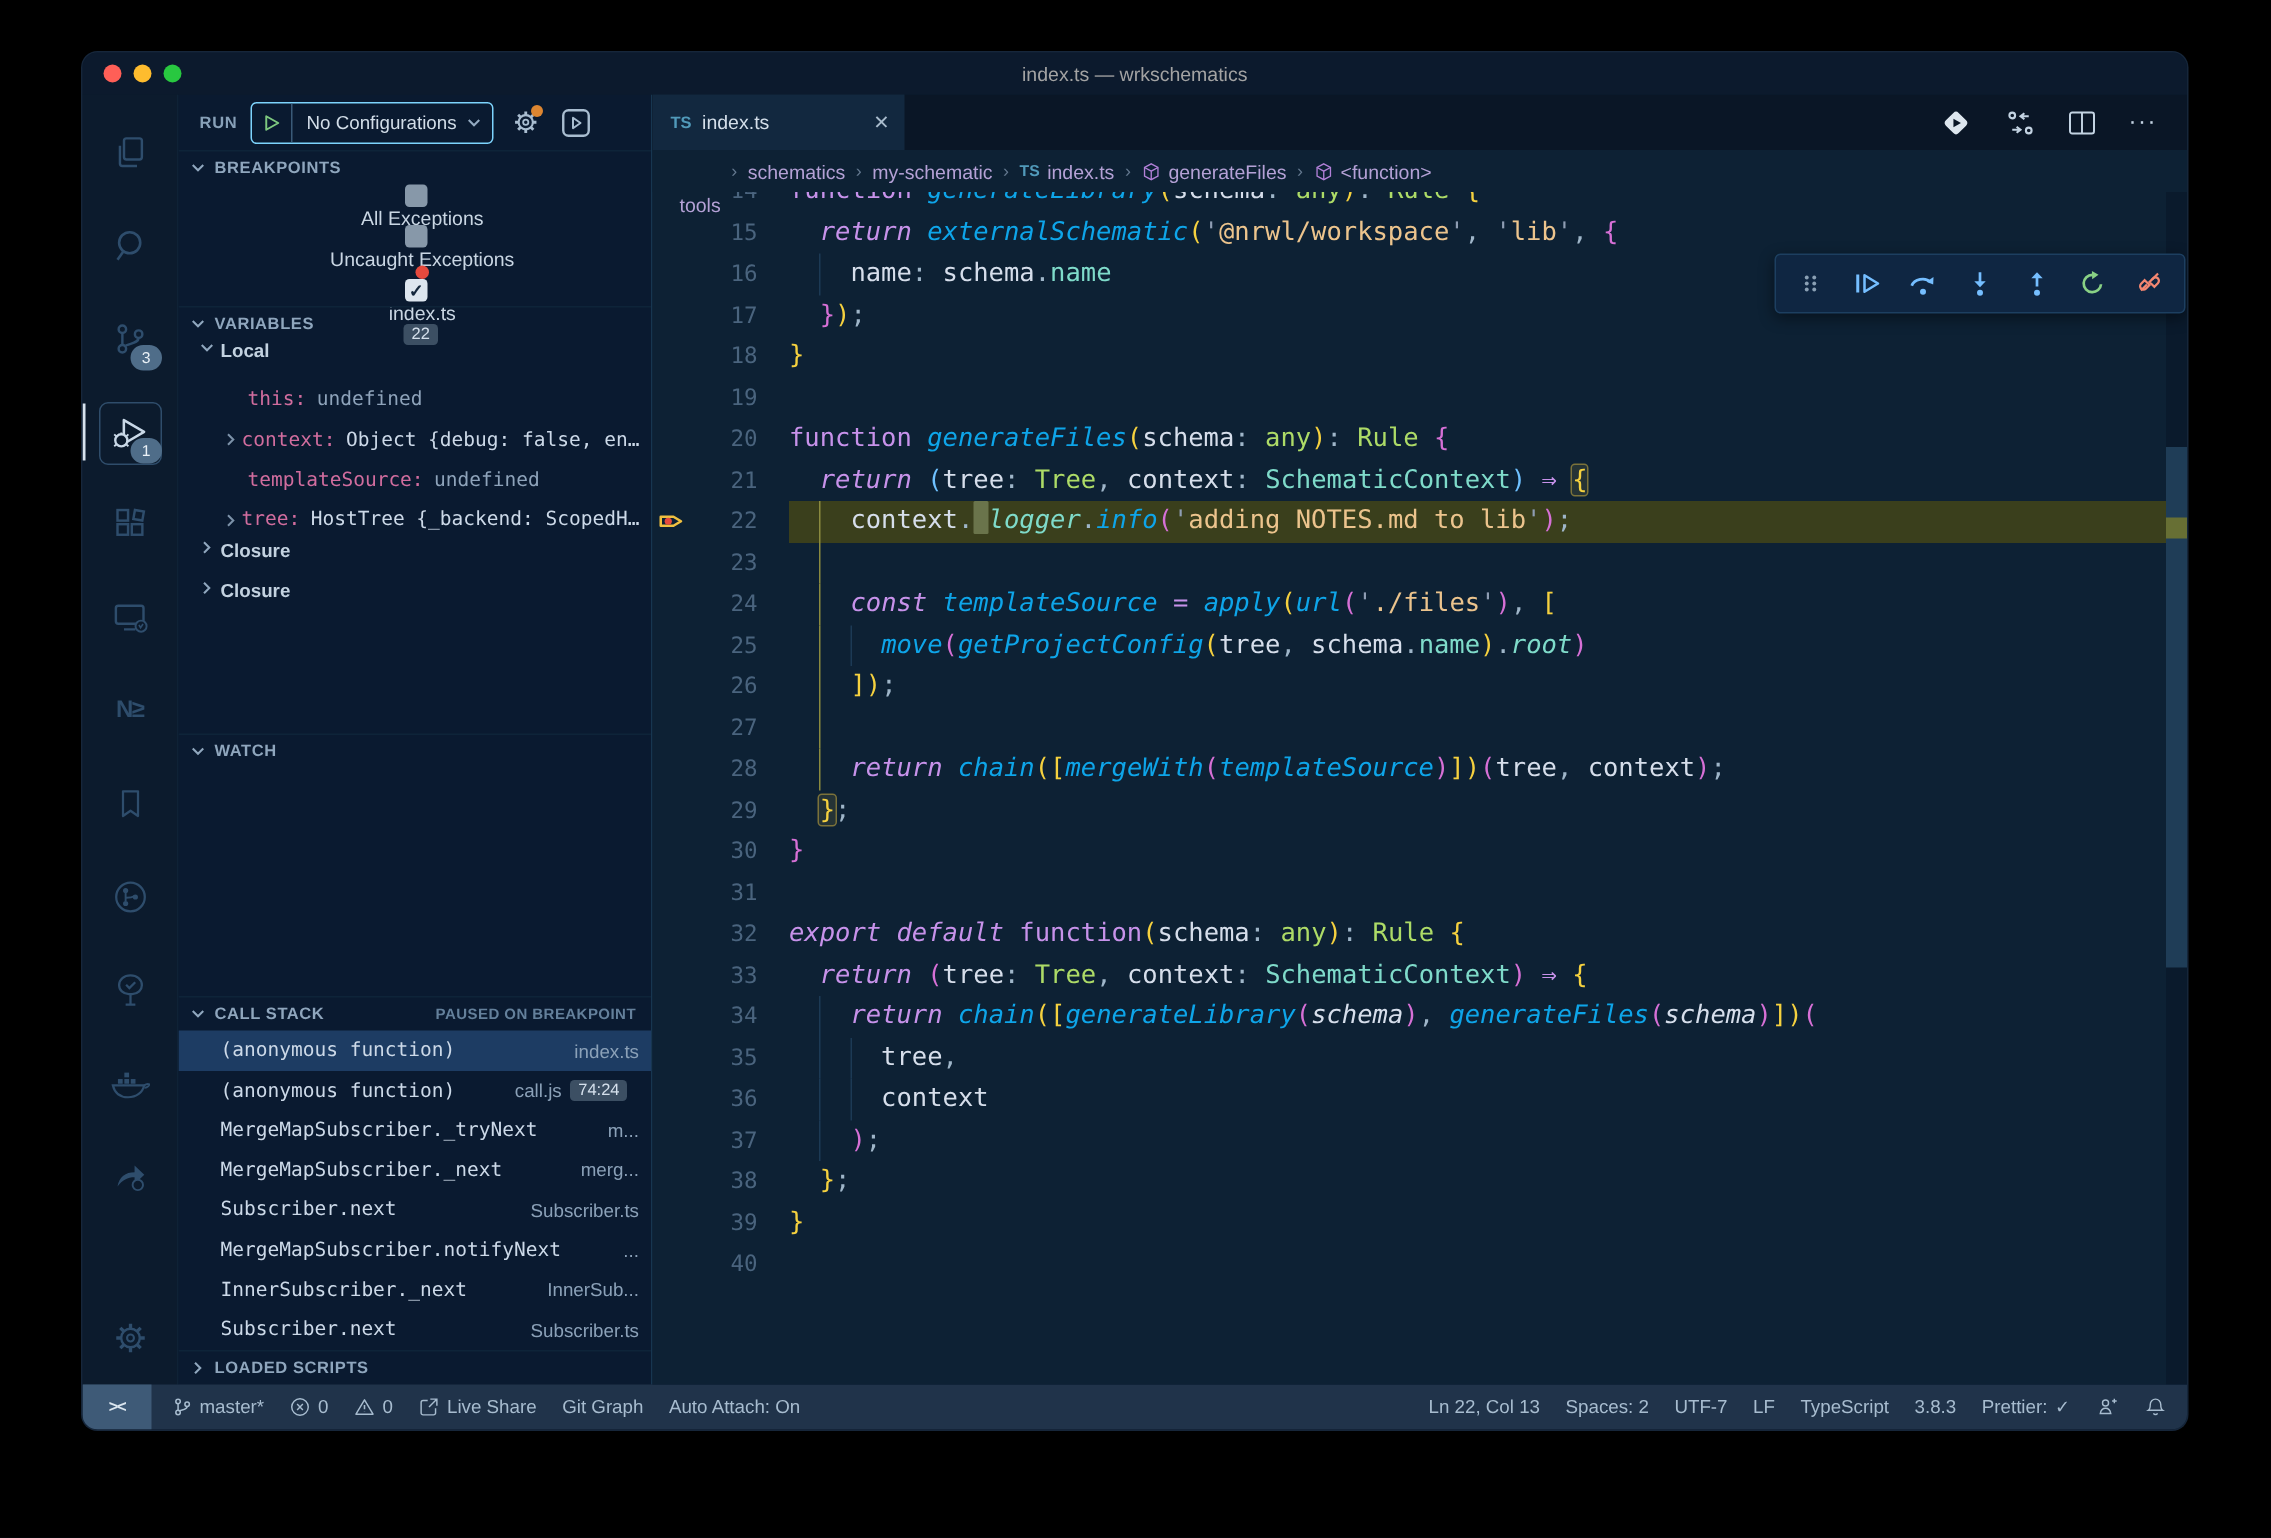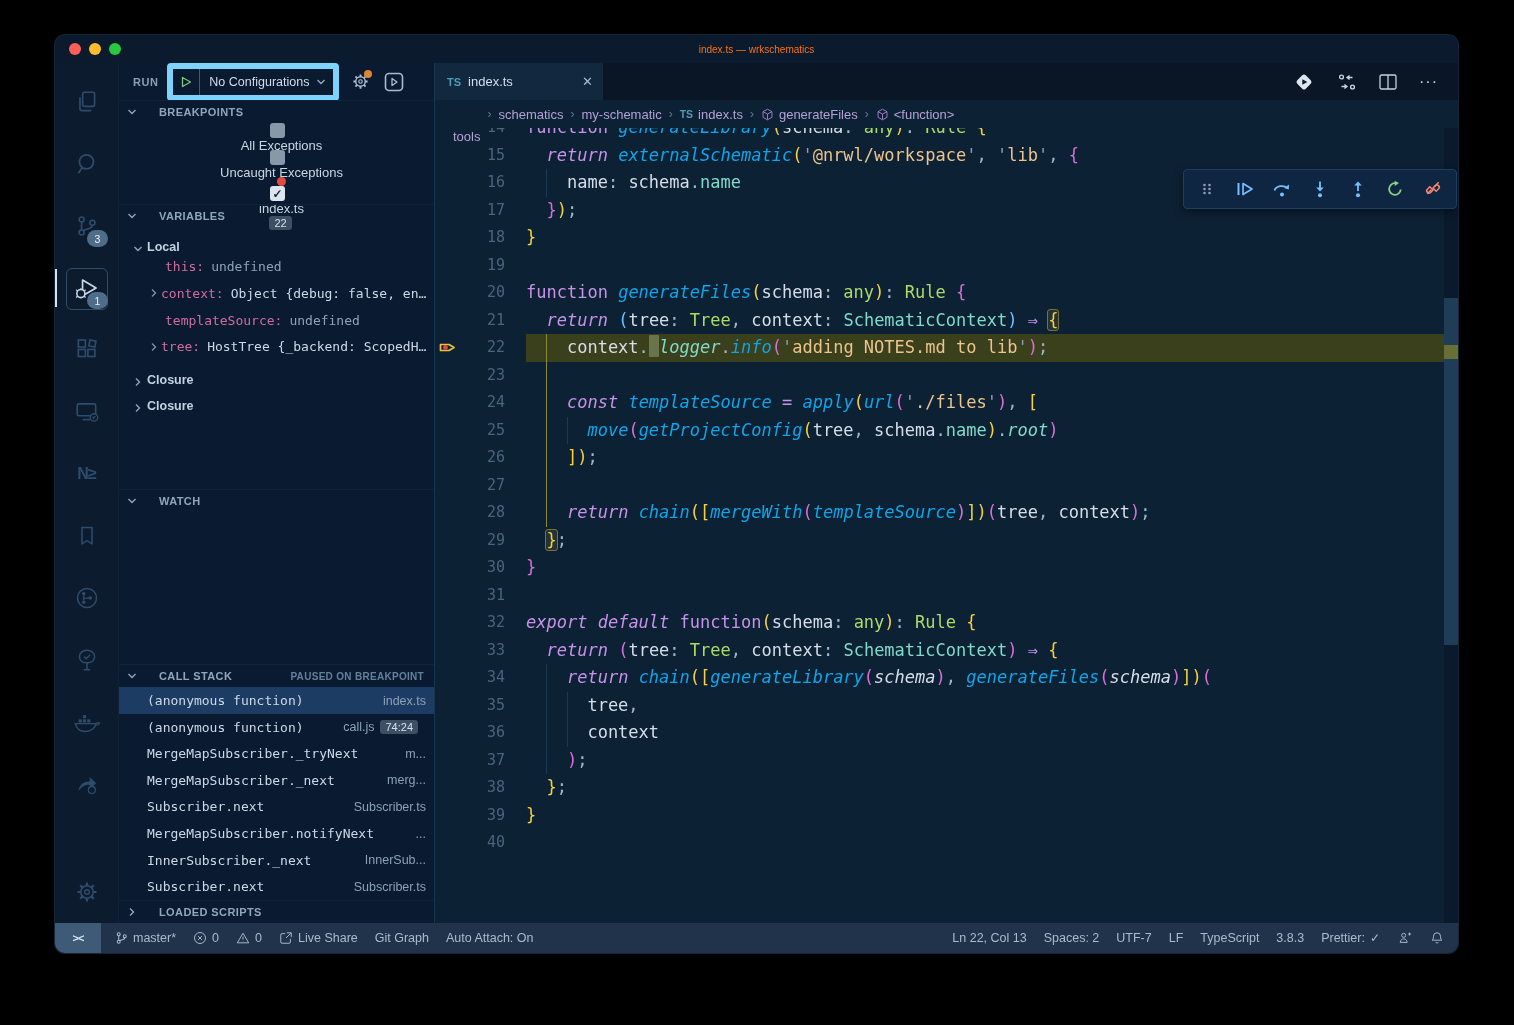--- a/index.html
+++ b/index.html
@@ -6,69 +6,69 @@
   .stage{position:relative;width:1514px;height:1025px;background:#000;overflow:hidden;
          font-family:"Liberation Sans",sans-serif;-webkit-font-smoothing:antialiased;}
   .window{position:absolute;left:55px;top:35px;width:1403px;height:918px;border-radius:10px;
           overflow:hidden;background:#0a1a2e;display:flex;flex-direction:column;
           box-shadow:0 0 0 1px #16263a,0 24px 70px rgba(0,0,0,.7);}
   
   .titlebar{height:28px;flex:0 0 28px;background:#0c1a2d;position:relative;display:flex;
             align-items:center;justify-content:center;}
   .lights{position:absolute;left:14px;top:8px;display:flex;gap:8px;}
   .light{width:12px;height:12px;border-radius:50%;}
-  .title-text{font-size:10px;color:#f97316;}
+  .title-text{font-size:13px;color:#a3a3a3;}
   
   .main{flex:1;display:flex;min-height:0;}
   .activitybar{width:63px;flex:0 0 63px;background:#0c1b2d;border-right:1px solid #0f2236;
                display:flex;flex-direction:column;align-items:center;padding-top:8px;}
   .ab-item{position:relative;width:63px;height:62px;display:flex;align-items:center;
            justify-content:center;color:#2e4d6c;}
   .ab-item.active{color:#c9d8e7;}
   .ab-item.active::before{content:"";position:absolute;left:0;top:12px;bottom:12px;width:2px;background:#d6e2ee;}
   .ab-item.active .ab-box{position:absolute;left:11px;top:11px;width:40px;height:40px;
            border:1px solid #2f4d6b;border-radius:6px;}
   .ab-badge{position:absolute;right:10px;bottom:10px;min-width:17px;height:17px;border-radius:9px;
             background:#4f6d89;color:#eaf1f7;font-size:10.5px;display:flex;align-items:center;
             justify-content:center;padding:0 2px;}
   .ab-spacer{flex:1;}
   
   .sidebar{width:315px;flex:0 0 315px;background:#0a1a30;border-right:1px solid #173650;
            display:flex;flex-direction:column;min-height:0;overflow:hidden;}
   .runbar{height:37px;flex:0 0 37px;display:flex;align-items:center;padding:0 10px 0 14px;}
   .run-label{font-size:11px;font-weight:bold;letter-spacing:.5px;color:#87a0b8;}
-  .run-dd{display:flex;align-items:center;height:26px;border:6px solid #7dd3fc;border-radius:4px;
+  .run-dd{display:flex;align-items:center;height:26px;border:1px solid #7dd3fc;border-radius:4px;
           margin-left:9px;overflow:hidden;}
   .run-play{width:26px;height:100%;display:flex;align-items:center;justify-content:center;
             border-right:1px solid #3a5a78;color:#7ec87f;}
   .run-config{font-size:12.5px;color:#d2dde8;padding:0 7px 0 9px;}
   .run-chev{color:#93a9c0;padding-right:7px;display:flex;}
   .run-gear{position:relative;margin-left:12px;color:#a9bdd0;display:flex;}
   .gear-dot{position:absolute;right:-2px;top:-2px;width:8px;height:8px;border-radius:50%;background:#dd8631;}
   .run-panel{margin-left:14px;color:#a9bdd0;display:flex;}
   .sections{flex:1;display:flex;flex-direction:column;min-height:0;}
   .sec-header{height:22px;flex:0 0 22px;display:flex;align-items:center;padding:0 10px 0 6px;
               border-top:1px solid #0e2439;color:#8fa6bd;font-size:11px;font-weight:bold;
-              letter-spacing:.4px;gap:20px;}
+              letter-spacing:.4px;gap:4px;}
   .sec-header .hdr-status{margin-left:auto;font-size:10px;color:#64809b;letter-spacing:.3px;}
   .chev{display:flex;color:#8fa6bd;width:14px;justify-content:center;}
   
   .bp-row{height:27px;display:flex;align-items:center;padding-left:10px;font-size:13px;color:#c9d6e3;flex-direction:column;}
   .bp-dotcell{width:20px;display:flex;justify-content:center;}
   .bp-dot{width:9px;height:9px;border-radius:50%;background:#e5493d;}
   .cbx{width:15px;height:15px;border-radius:3px;background:#8798a9;margin-right:8px;flex:0 0 15px;}
   .cbx.checked{background:#dde6ef;color:#14273c;display:flex;align-items:center;justify-content:center;
                font-size:12px;font-weight:bold;}
   .bp-path{color:#7b91a8;font-size:12px;margin-left:8px;white-space:nowrap;overflow:hidden;
            text-overflow:ellipsis;flex:1;}
   .badge{background:#3c4f63;color:#d5e0ec;font-size:11px;border-radius:3px;padding:1px 5px;
          margin:0 8px 0 6px;font-family:"Liberation Sans",sans-serif;}
   
   .vars{overflow:hidden;}
-  .var-scope{height:26.6px;display:flex;align-items:flex-end;padding-left:12px;font-size:12.5px;
+  .var-scope{height:26.6px;display:flex;align-items:flex-start;padding-left:12px;font-size:12.5px;
              font-weight:bold;color:#c3d2e0;gap:2px;}
   .var-row{height:26.6px;display:flex;align-items:center;font-family:"DejaVu Sans Mono",monospace;
            font-size:13px;white-space:nowrap;overflow:hidden;}
   .var-ind{width:46px;flex:0 0 46px;}
   .var-ind2{width:28px;flex:0 0 28px;}
   .var-name{color:#d16d9e;}
   .var-val{color:#ccd9e8;margin-left:7px;}
   .var-val.dim{color:#8ea3ba;}
   .watch-empty{flex:0 0 152px;}
   

